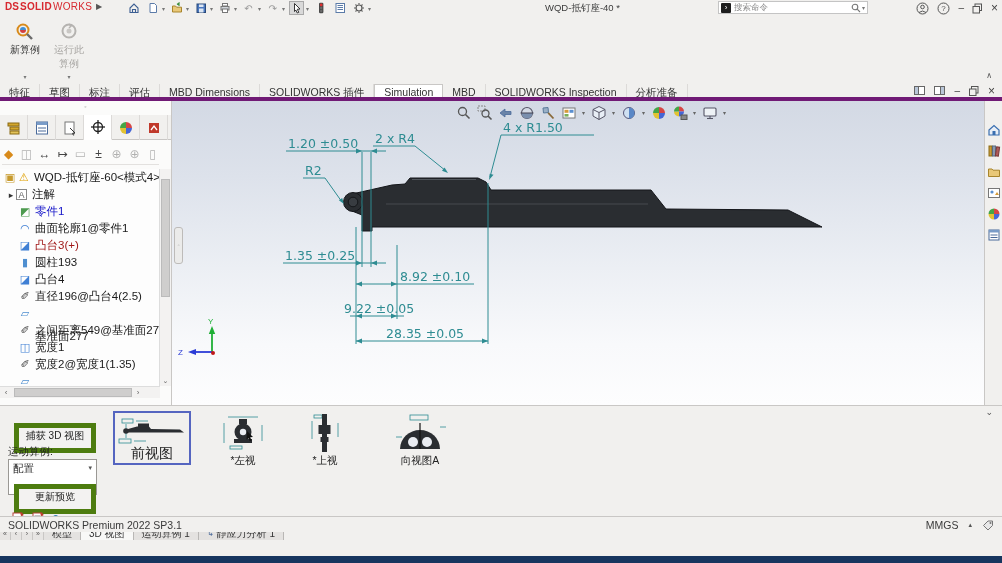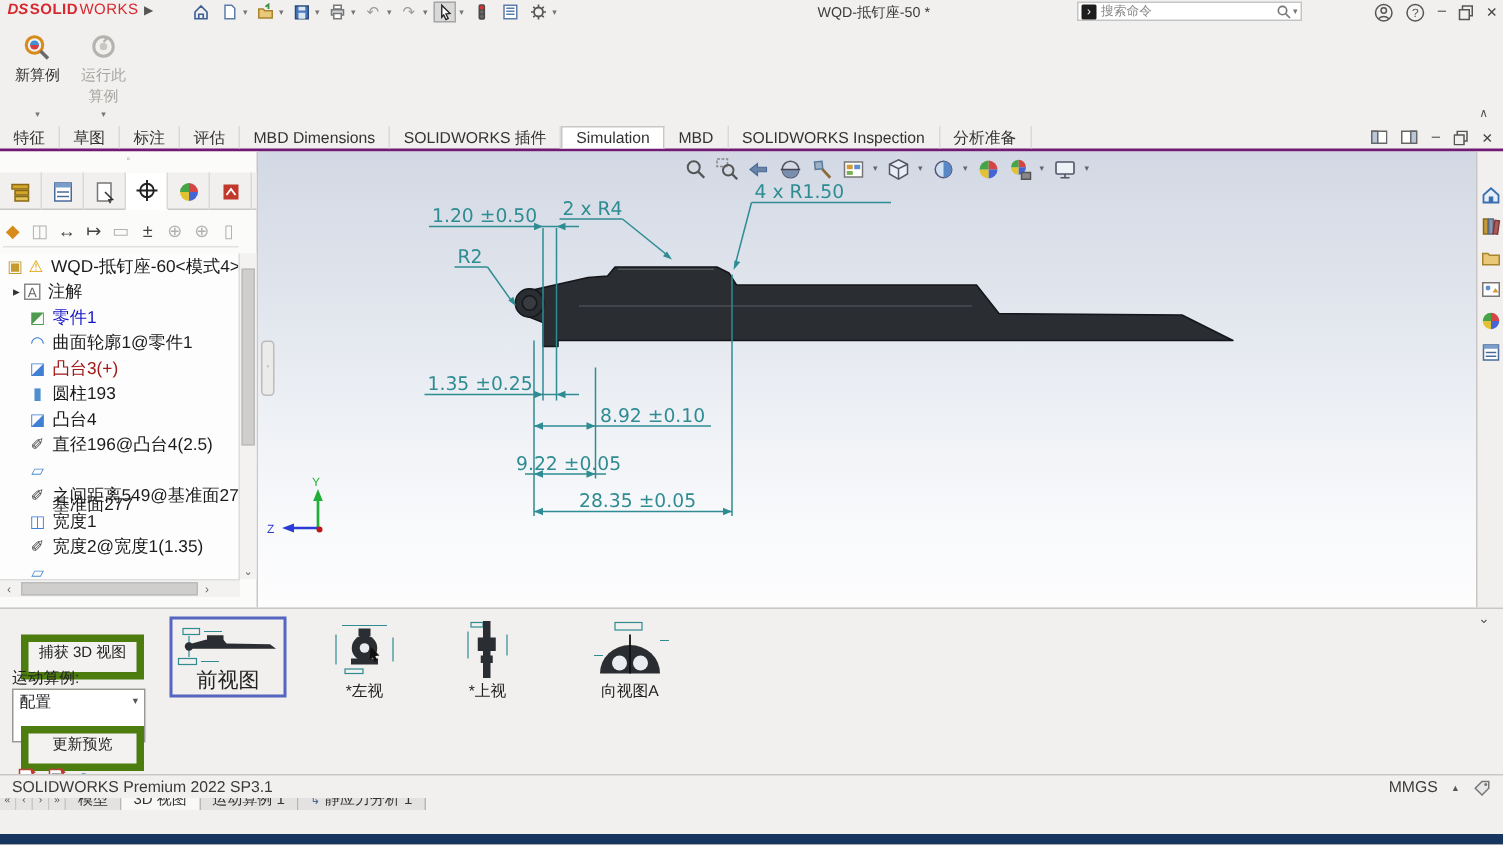--- a/index.html
+++ b/index.html
@@ -2,21 +2,21 @@
 <html style="--logo_red: #d7282f; --dimension_teal: #2e8c92; --selected_view_border: #5565c0; --part_dark: #2a2d31;"><head>
 <meta charset="utf-8">
 <style>
   html,body{margin:0;padding:0;background:#888;}
   *{box-sizing:border-box;}
   .app{position:relative;width:1002px;height:563px;background:#f1f0ee;overflow:hidden;
        font-family:"Liberation Sans","DejaVu Sans",sans-serif;color:#222;}
   
   #titlebar{position:absolute;top:0;left:0;width:1002px;height:16px;background:#f1f0ee;}
   .logo{position:absolute;left:5px;top:1px;font-size:10px;color:var(--logo_red);display:flex;align-items:center;gap:1px;}
-  .logo .ds{font-style:italic;font-weight:bold;}
+  .logo .ds{font-weight:bold;}
   .logo .solid{font-weight:bold;letter-spacing:.3px;}
   .logo .works{font-weight:normal;letter-spacing:.3px;}
   .logo-arrow{position:absolute;left:96px;top:2px;font-size:8px;color:#555;}
   .tb-icons{position:absolute;left:126px;top:0;height:16px;display:flex;align-items:center;gap:4px;}
   .tb-ic{width:15px;height:14px;display:flex;align-items:center;justify-content:center;}
   .tb-caret{font-size:6px;color:#777;margin-left:-2px;}
   .tb-ic.sel{background:#d9d9d9;border:1px solid #a8a8a8;}
   .doc-title{position:absolute;left:545px;top:2px;font-size:9.5px;color:#3c3c3c;white-space:nowrap;}
   .searchbox{position:absolute;left:718px;top:1px;width:150px;height:13px;background:#fff;border:1px solid #c4c4c4;
              display:flex;align-items:center;gap:3px;padding:0 2px;}
@@ -26,21 +26,21 @@
   .tr-ic{font-size:10px;color:#444;line-height:14px;}
   
   #ribbon{position:absolute;top:16px;left:0;width:1002px;height:68px;background:#f1f0ee;}
   .study-btn{position:absolute;top:4px;width:42px;height:60px;text-align:center;font-size:10px;color:#333;}
   .study-btn .bic{display:block;margin:2px auto 1px auto;width:20px;height:20px;}
   .study-btn .bcaret{position:absolute;bottom:0;left:0;right:0;font-size:6px;color:#777;}
   .study-btn.disabled{color:#a7a5a2;}
   .ribbon-collapse{position:absolute;right:10px;bottom:4px;font-size:8px;color:#555;}
   
   #cmdtabs{position:absolute;top:84px;left:0;width:1002px;height:17px;background:#f1f0ee;
-           border-bottom:2px solid #701a75;display:flex;font-size:10.5px;}
+           border-bottom:4px solid #701a75;display:flex;font-size:10.5px;}
   .ctab{padding:0 9px;line-height:16px;color:#333;border-right:1px solid #dcdad8;white-space:nowrap;}
   .ctab.active{background:#fff;border:1px solid #c9c7c5;border-bottom:none;line-height:15px;position:relative;z-index:2;}
   .win-controls{margin-left:auto;display:flex;align-items:center;gap:9px;padding-right:7px;}
   .wc{font-size:10px;color:#444;line-height:12px;}
   
   #main{position:absolute;top:101px;left:0;width:1002px;height:304px;display:flex;}
   
   #leftpanel{position:relative;width:172px;background:#fbfbfa;border-right:1px solid #c9c7c5;flex:none;}
   .panel-grip{position:absolute;top:2px;left:0;right:0;text-align:center;font-size:7px;color:#999;}
   .panel-tabs{position:absolute;top:14px;left:0;right:0;height:25px;display:flex;border-bottom:1px solid #c9c7c5;background:#f1f0ee;}
@@ -185,21 +185,21 @@
               <line x1="9.4" y1="6" x2="11" y2="6"></line>
               <line x1="2.5" y1="2.5" x2="3.6" y2="3.6"></line>
               <line x1="8.4" y1="8.4" x2="9.5" y2="9.5"></line>
               <line x1="2.5" y1="9.5" x2="3.6" y2="8.4"></line>
               <line x1="8.4" y1="3.6" x2="9.5" y2="2.5"></line>
             </g>
           </svg>
         </span>
       <span class="tb-caret">▾</span>
     </div>
-    <div class="doc-title">WQD-抵钉座-50 *</div>
+    <div class="doc-title">WQD-抵钉座-40 *</div>
     <div class="searchbox">
       <span class="chip">›</span>
       <span class="search-ph">搜索命令</span>
       <svg width="10" height="10">
           <circle cx="4" cy="4" r="2.8" fill="none" stroke="#777" stroke-width="1.1"></circle>
           <line x1="6.2" y1="6.2" x2="9" y2="9" stroke="#777" stroke-width="1.1"></line>
         </svg>
       <span class="tb-caret">▾</span>
     </div>
     <div class="tr-icons">

